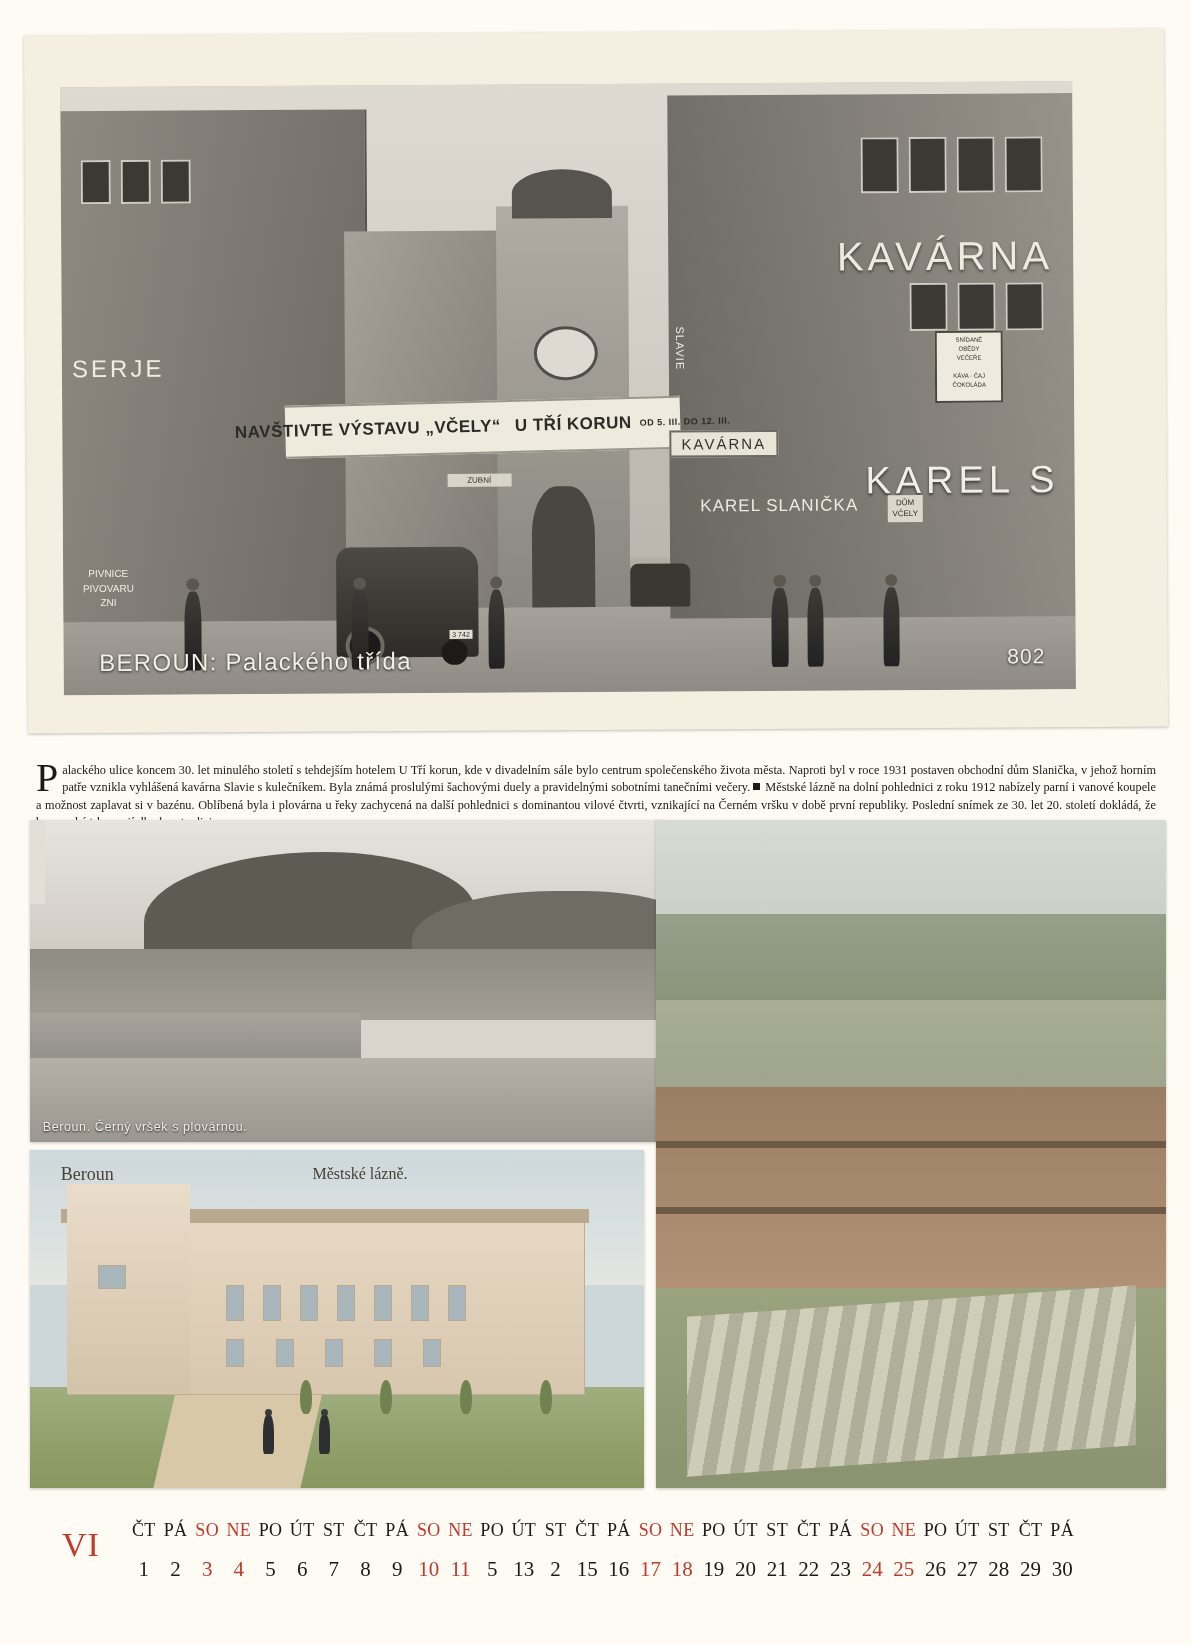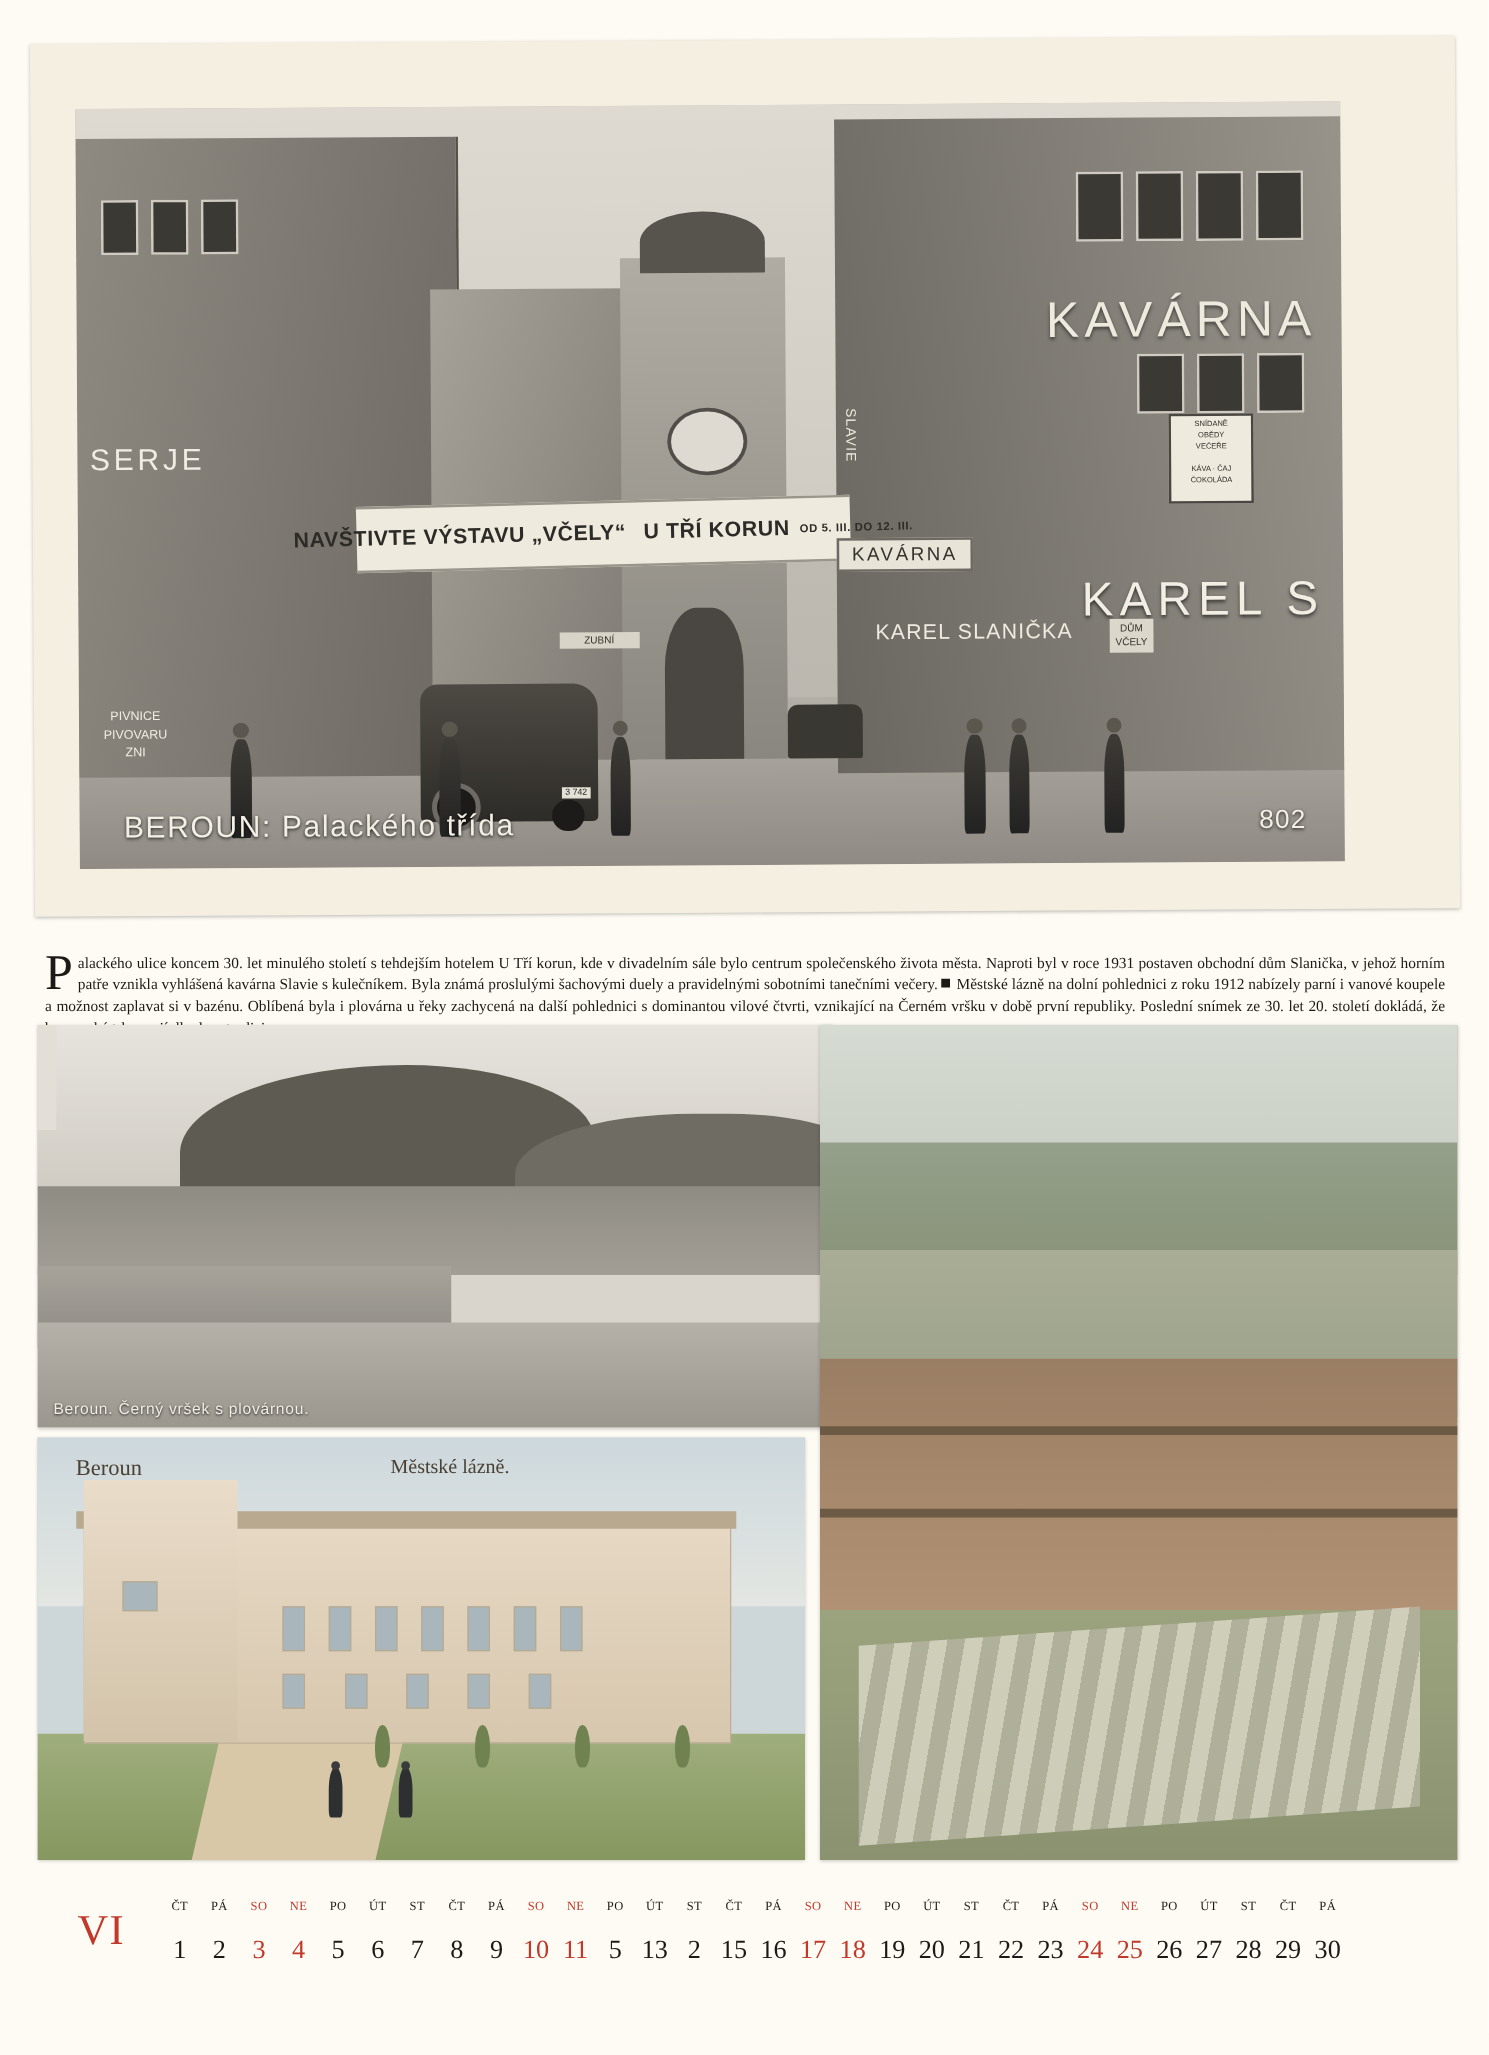--- a/index.html
+++ b/index.html
@@ -136,21 +136,20 @@
   }
   .sign-dum {
     position:absolute; right:15%; top:68%;
     background:#dcd7cb; color:#33312c; font-size:8px; padding:3px 5px;
     font-family:"Liberation Sans", sans-serif; text-align:center; line-height:1.3;
   }
   .sign-zubni {
     position:absolute; left:38%; top:64%;
     background:#d9d4c8; color:#33312c; font-size:8px; padding:2px 20px;
     font-family:"Liberation Sans", sans-serif;
-    margin-top:32px;
   }
   .car {
     position:absolute; left:27%; bottom:6%;
     width:14%; height:18%;
     background:linear-gradient(#4d4a44,#2e2c28);
     border-radius:14px 20px 4px 4px;
   }
   .car::before{
     content:""; position:absolute; left:6%; bottom:-8%; width:22%; padding-bottom:22%;
     background:#1d1b19; border-radius:50%; border:4px solid #6d6a63;
@@ -310,21 +309,21 @@
     position:absolute;
     left:128px;
     top:10px;
     width:950px;
     display:grid;
     grid-template-columns: repeat(30, 1fr);
     text-align:center;
   }
   .cal-dow {
     font-family:"Liberation Serif", serif;
-    font-size:10px;
+    font-size:18px;
     color:#1c1a17;
     letter-spacing:.3px;
     padding-bottom:16px;
   }
   .cal-day {
     font-family:"Liberation Serif", serif;
     font-size:21px;
     color:#1c1a17;
   }
   .cal-dow.red, .cal-day.red { color:#c0392b; }

